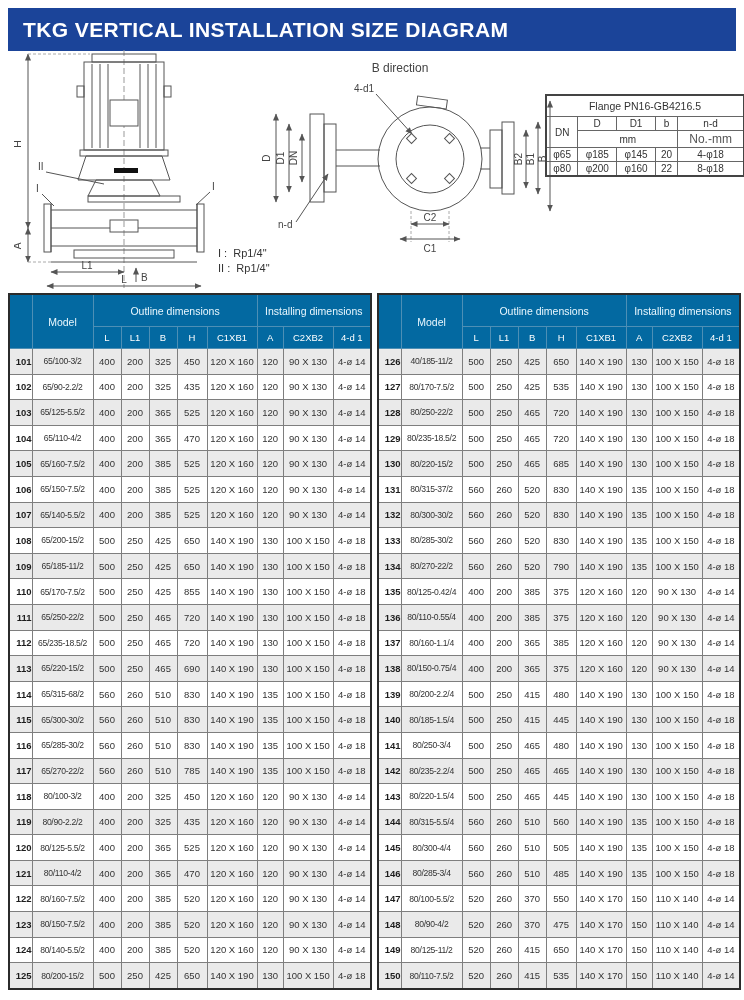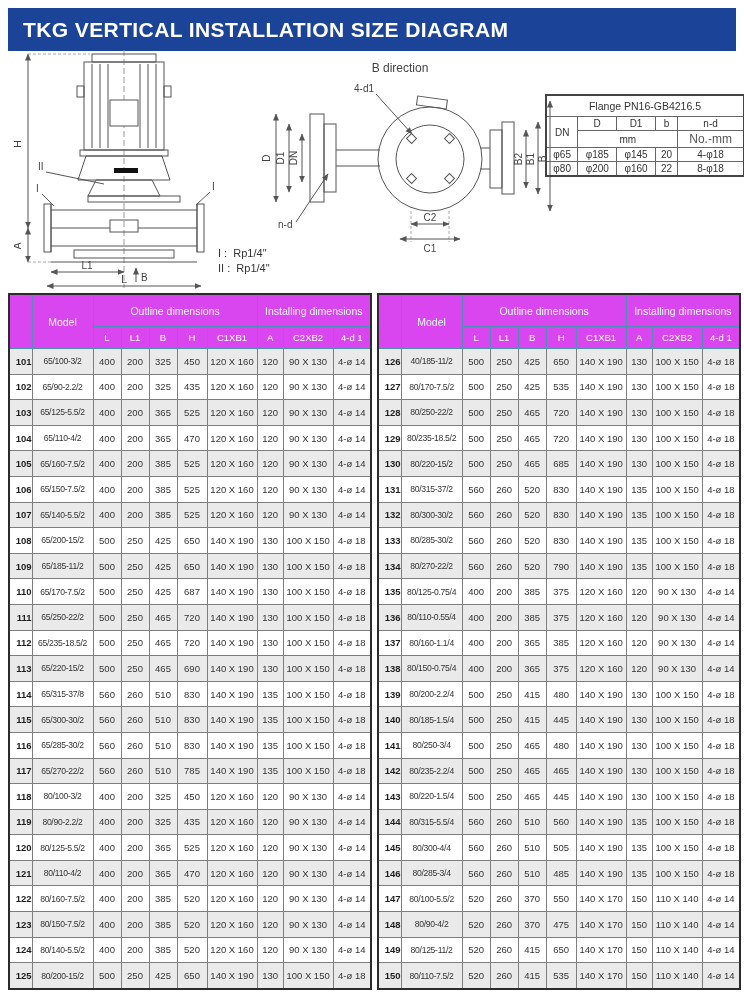--- a/index.html
+++ b/index.html
@@ -23,21 +23,21 @@
   .flange-wrap{position:absolute;left:537px;top:46px;width:200px;}
   table.flange{border-collapse:collapse;width:100%;font-size:10px;color:#333;}
   table.flange td,table.flange th{border:1px solid #666;text-align:center;padding:1px 2px;font-weight:normal;}
   table.flange{border:2px solid #444;padding-left:44px;}
   table.flange .f-title{font-size:10.5px;height:18px;border-bottom:1px solid #666;}
   table.flange .small{font-size:12px;color:#555;margin-top:8px;}
   
   .tables{position:absolute;left:8px;top:293px;width:730px;display:flex;gap:5px;}
   table.dim-table{border-collapse:collapse;table-layout:fixed;width:362px;font-size:9.5px;color:#333;border:2px solid #2b2b2b;}
   table.dim-table th,table.dim-table td{border:1px solid #7e7e7e;text-align:center;padding:0;overflow:hidden;white-space:nowrap;}
-  table.dim-table thead th{background:#d946ef;color:#fff;font-weight:normal;}
+  table.dim-table thead th{background:#0369a1;color:#fff;font-weight:normal;}
   table.dim-table thead tr.grp th{height:31px;font-size:10.5px;color:#e9f7fe;}
   table.dim-table thead tr.cols th{height:21px;font-size:9.5px;}
   table.dim-table thead th{border-color:#4d8fb5;}
   table.dim-table tbody td{height:24.6px;background:#fff;}
   table.dim-table tbody tr:nth-child(odd) td{background:#eaeaea;}
   table.dim-table tbody td:first-child{font-weight:bold;color:#1d1d1d;text-align:right;}
   table.dim-table tbody td:nth-child(2){font-size:8.6px;letter-spacing:-0.3px;}
   col.c-num{width:23px;}col.c-model{width:61px;}
   col.c-l{width:28px;}col.c-l1{width:28px;}col.c-b{width:28px;}col.c-h{width:30px;}
   col.c-c1{width:50px;}col.c-a{width:26px;}col.c-c2{width:50px;}col.c-d{width:38px;}
@@ -353,21 +353,21 @@
           <td>130</td>
           <td>100 X 150</td>
           <td>4-ø 18</td>
         </tr>
         <tr>
           <td>110</td>
           <td>65/170-7.5/2</td>
           <td>500</td>
           <td>250</td>
           <td>425</td>
-          <td>687</td>
+          <td>855</td>
           <td>140 X 190</td>
           <td>130</td>
           <td>100 X 150</td>
           <td>4-ø 18</td>
         </tr>
         <tr>
           <td>111</td>
           <td>65/250-22/2</td>
           <td>500</td>
           <td>250</td>
@@ -397,21 +397,21 @@
           <td>250</td>
           <td>465</td>
           <td>690</td>
           <td>140 X 190</td>
           <td>130</td>
           <td>100 X 150</td>
           <td>4-ø 18</td>
         </tr>
         <tr>
           <td>114</td>
-          <td>65/315-37/8</td>
+          <td>65/315-68/2</td>
           <td>560</td>
           <td>260</td>
           <td>510</td>
           <td>830</td>
           <td>140 X 190</td>
           <td>135</td>
           <td>100 X 150</td>
           <td>4-ø 18</td>
         </tr>
         <tr>
@@ -684,21 +684,21 @@
           <td>260</td>
           <td>520</td>
           <td>790</td>
           <td>140 X 190</td>
           <td>135</td>
           <td>100 X 150</td>
           <td>4-ø 18</td>
         </tr>
         <tr>
           <td>135</td>
-          <td>80/125-0.75/4</td>
+          <td>80/125-0.42/4</td>
           <td>400</td>
           <td>200</td>
           <td>385</td>
           <td>375</td>
           <td>120 X 160</td>
           <td>120</td>
           <td>90 X 130</td>
           <td>4-ø 14</td>
         </tr>
         <tr>

